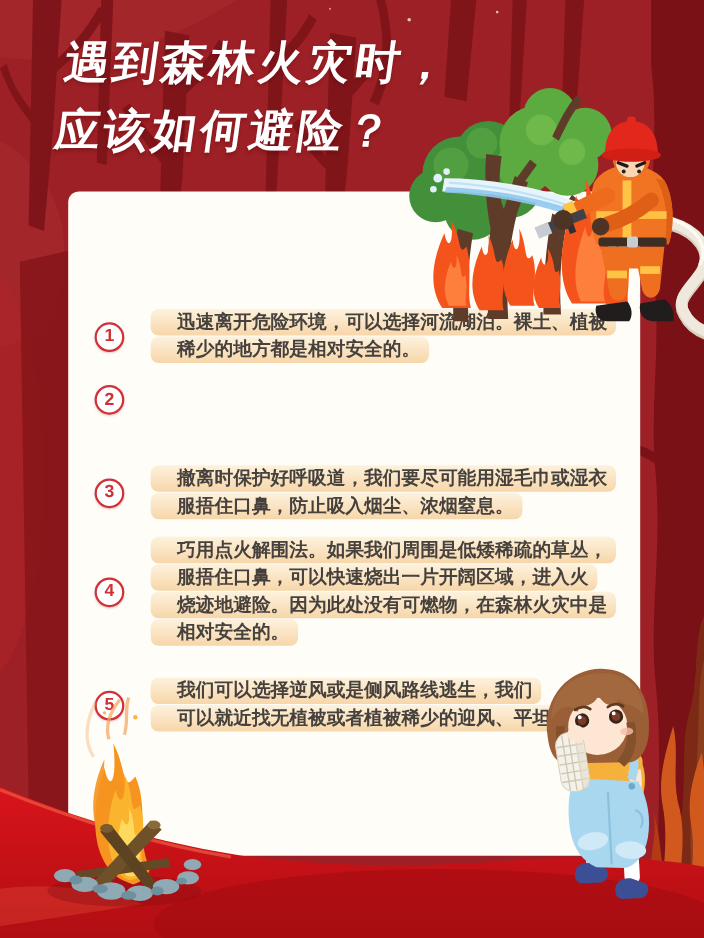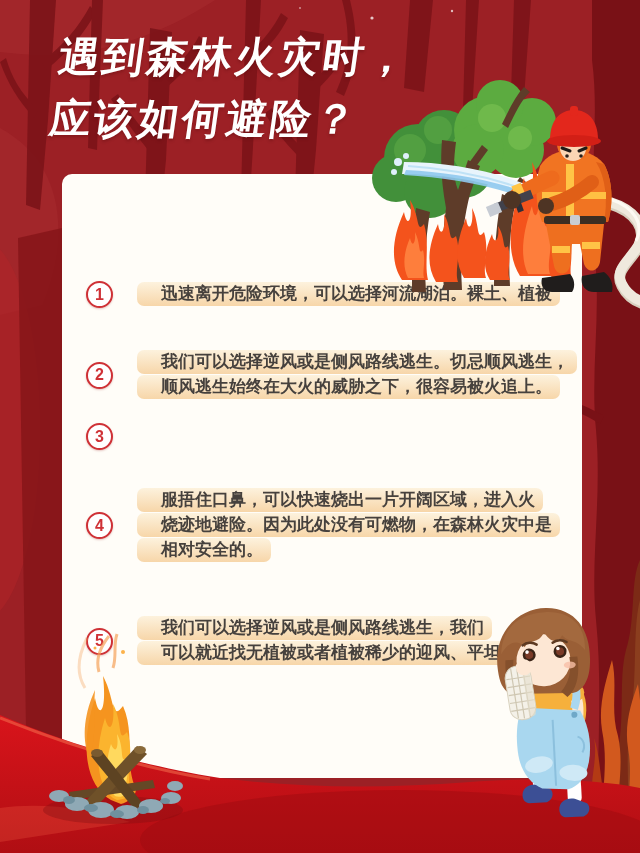--- a/index.html
+++ b/index.html
@@ -98,35 +98,37 @@
   <div class="title">
     <div class="t1">遇到森林火灾时，</div>
     <div class="t2">应该如何避险？</div>
   </div>
 
   <div class="card">
     <div class="step s1">
       <div class="step-num">1</div>
       <div class="step-lines">
         <span class="hl">迅速离开危险环境，可以选择河流湖泊。裸土、植被</span>
+        <span class="hl">稀少的地方都是相对安全的。</span>
       </div>
     </div>
     <div class="step s2">
       <div class="step-num">2</div>
-      <div class="step-lines">
-        <span class="hl">我们可以选择逆风或是侧风路线逃生。切忌顺风逃生，</span>
-        <span class="hl">顺风逃生始终在大火的威胁之下，很容易被火追上。</span>
-      </div>
     </div>
     <div class="step s3">
       <div class="step-num">3</div>
+      <div class="step-lines">
+        <span class="hl">撤离时保护好呼吸道，我们要尽可能用湿毛巾或湿衣</span>
+        <span class="hl">服捂住口鼻，防止吸入烟尘、浓烟窒息。</span>
+      </div>
     </div>
     <div class="step s4">
       <div class="step-num">4</div>
       <div class="step-lines">
+        <span class="hl">巧用点火解围法。如果我们周围是低矮稀疏的草丛，</span>
         <span class="hl">服捂住口鼻，可以快速烧出一片开阔区域，进入火</span>
         <span class="hl">烧迹地避险。因为此处没有可燃物，在森林火灾中是</span>
         <span class="hl">相对安全的。</span>
       </div>
     </div>
     <div class="step s5">
       <div class="step-num">5</div>
       <div class="step-lines">
         <span class="hl">我们可以选择逆风或是侧风路线逃生，我们</span>
         <span class="hl">可以就近找无植被或者植被稀少的迎风、平坦</span>

